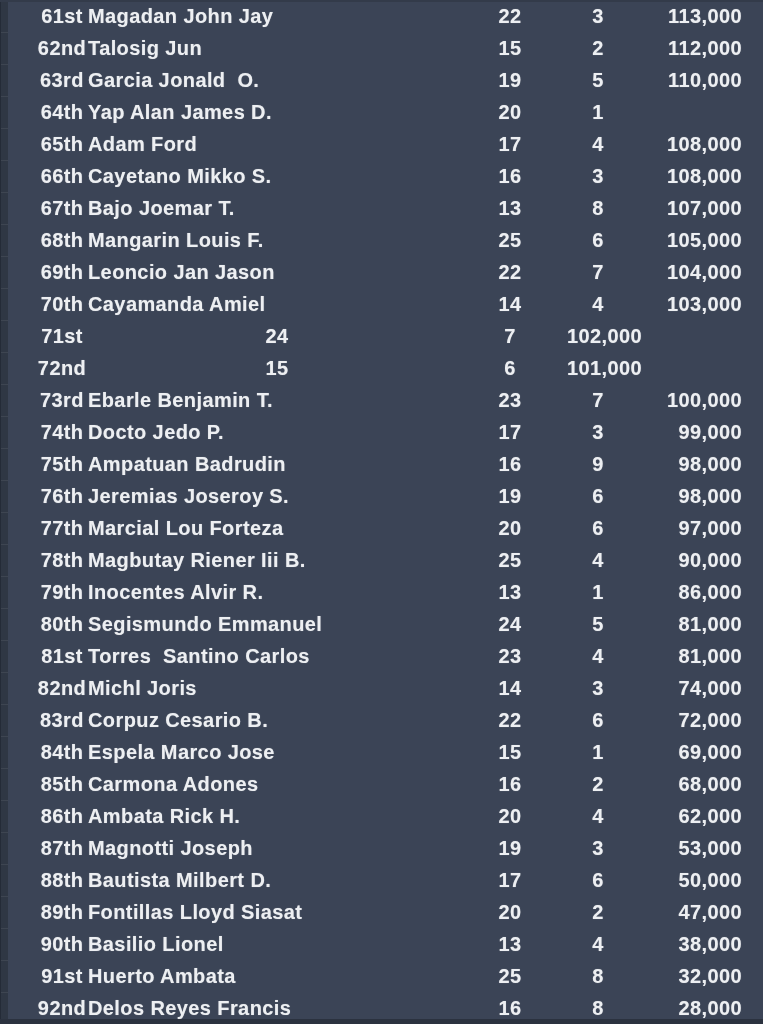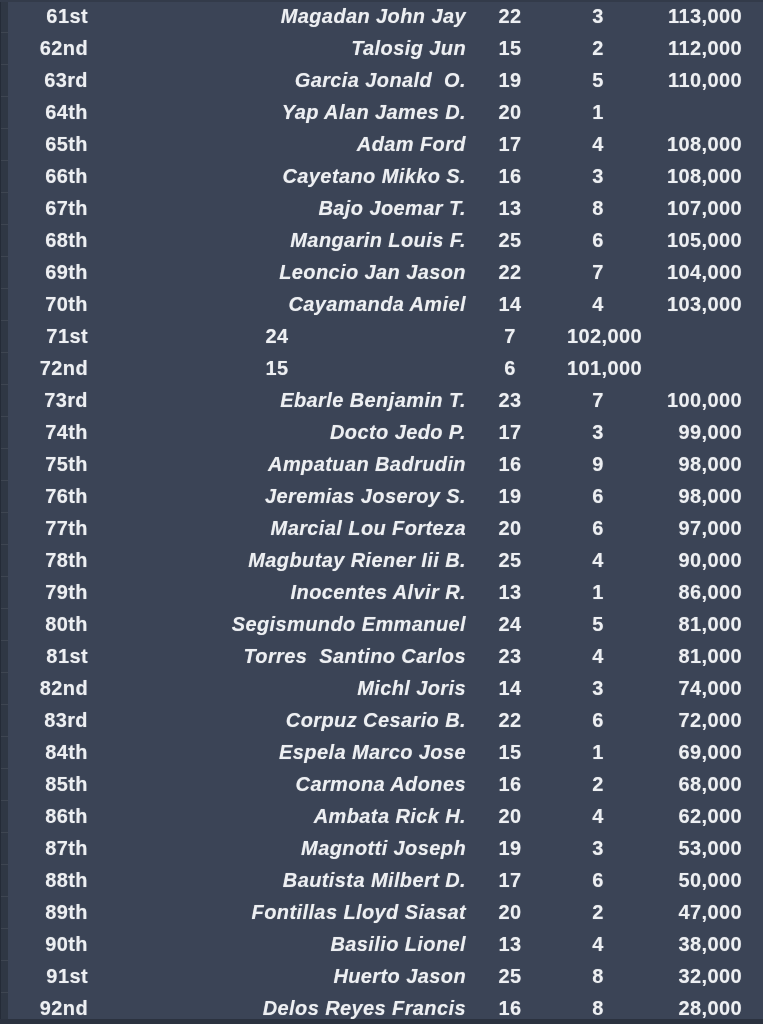--- a/index.html
+++ b/index.html
@@ -57,22 +57,22 @@
     height: 32px;
     align-items: center;
   }
   .cell {
     font-size: 20px;
     letter-spacing: 0.4px;
     line-height: 32px;
     white-space: pre;
     text-shadow: 0 0 1px rgba(237,239,242,0.45);
   }
-  .cell.rank   { text-align: right; padding-left: 36px; }
-  .cell.name   { text-align: right; font-style: italic; }
+  .cell.rank   { text-align: center; padding-left: 36px; }
+  .cell.name   { text-align: left; }
   .cell.stat1  { text-align: center; }
   .cell.stat2  { text-align: center; }
   .cell.amount { text-align: right; }
 </style>
 </head>
 <body>
 
 <div class="page">
   <div class="top-edge"></div>
   <div class="left-strip"></div>
@@ -310,21 +310,21 @@
   <div class="row">
     <div class="cell rank">90th</div>
     <div class="cell name">Basilio Lionel</div>
     <div class="cell stat1">13</div>
     <div class="cell stat2">4</div>
     <div class="cell amount">38,000</div>
   </div>
 
   <div class="row">
     <div class="cell rank">91st</div>
-    <div class="cell name">Huerto Jason</div>
+    <div class="cell name">Huerto Ambata</div>
     <div class="cell stat1">25</div>
     <div class="cell stat2">8</div>
     <div class="cell amount">32,000</div>
   </div>
 
   <div class="row">
     <div class="cell rank">92nd</div>
     <div class="cell name">Delos Reyes Francis</div>
     <div class="cell stat1">16</div>
     <div class="cell stat2">8</div>

